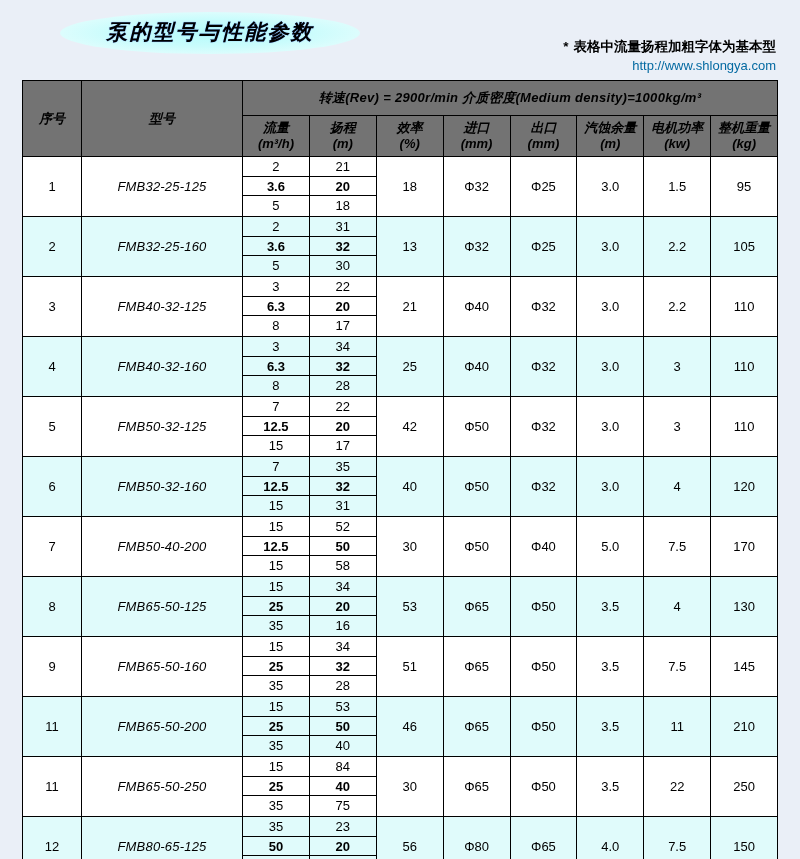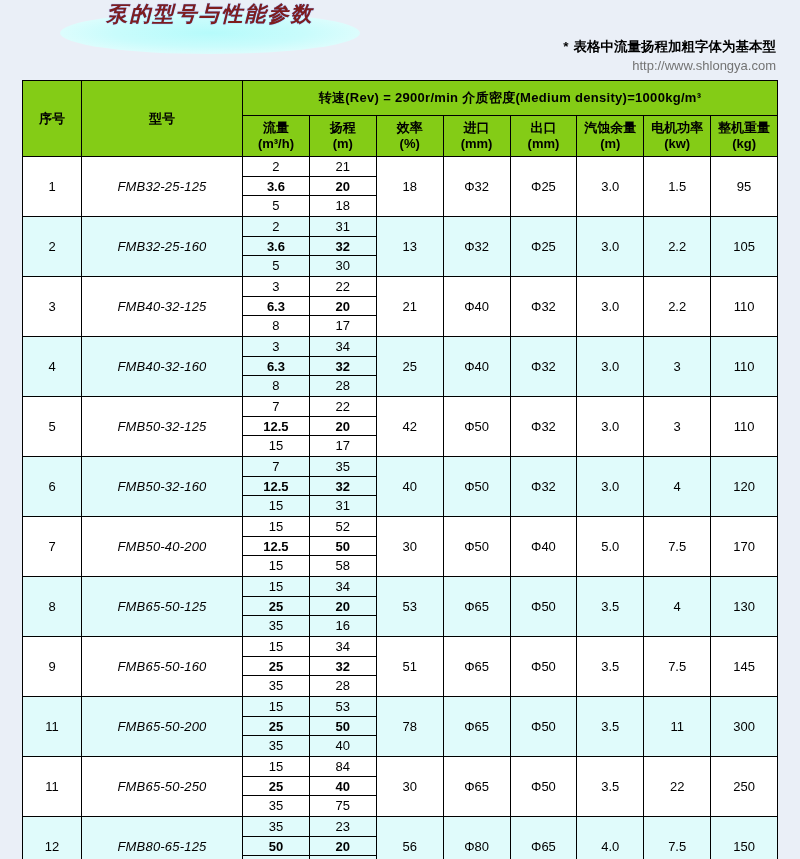--- a/index.html
+++ b/index.html
@@ -26,49 +26,49 @@
     left: 60px;
     top: 12px;
     width: 300px;
     height: 42px;
     border-radius: 50%;
     background: radial-gradient(ellipse at 50% 50%, #b6fbfb 0%, #c9fcfc 45%, #ddfdfd 72%, rgba(234,239,247,0) 100%);
   }
   .title-text {
     position: absolute;
     left: 60px;
-    top: 0;
+    top: 18px;
     width: 300px;
     text-align: center;
     font-family: "DejaVu Serif", "Liberation Serif", serif;
     font-size: 21px;
     font-weight: bold;
     font-style: italic;
     letter-spacing: 2px;
-    color: #7f1d1d;
+    color: #000000;
     text-shadow: 0 0 1px #5a8bff;
     white-space: nowrap;
   }
   .note-star {
     position: absolute;
     right: 24px;
     top: 38px;
     font-size: 13.5px;
     font-weight: bold;
     color: #000;
     white-space: nowrap;
     text-align: center;
   }
   .note-star .star { margin-right: 5px; }
   .site-url {
     position: absolute;
     right: 24px;
     top: 58px;
     font-size: 13px;
-    color: #737373;
+    color: #0369a1;
     white-space: nowrap;
     text-decoration: none;
   }
   .hotline {
     position: absolute;
     left: 32px;
     top: 58px;
     font-size: 13px;
     font-weight: bold;
     color: #000;
@@ -89,22 +89,23 @@
     background: #ffffff;
   }
   table.spec th, table.spec td {
     border: 1px solid #000;
     text-align: center;
     vertical-align: middle;
     font-size: 13px;
     padding: 0;
   }
   table.spec th {
-    background: #84cc16;
+    background: #737373;
     font-weight: bold;
+    font-style: italic;
   }
   th.h-top {
     height: 34px;
     font-size: 14.5px;
     letter-spacing: .3px;
   }
   th.h-sub {
     height: 40px;
     line-height: 1.25;
     font-size: 13px;
@@ -382,26 +383,26 @@
           <td class="nest">
             <div class="sub">15</div>
             <div class="sub basic">25</div>
             <div class="sub">35</div>
           </td>
           <td class="nest">
             <div class="sub">53</div>
             <div class="sub basic">50</div>
             <div class="sub">40</div>
           </td>
-          <td class="eff">78</td>
+          <td class="eff">46</td>
           <td class="inlet">Φ65</td>
           <td class="outlet">Φ50</td>
           <td class="npsh">3.5</td>
           <td class="power">11</td>
-          <td class="weight">300</td>
+          <td class="weight">210</td>
         </tr>
         <tr class="norm">
           <td class="seq">11</td>
           <td class="model">FMB65-50-250</td>
           <td class="nest">
             <div class="sub">15</div>
             <div class="sub basic">25</div>
             <div class="sub">35</div>
           </td>
           <td class="nest">

